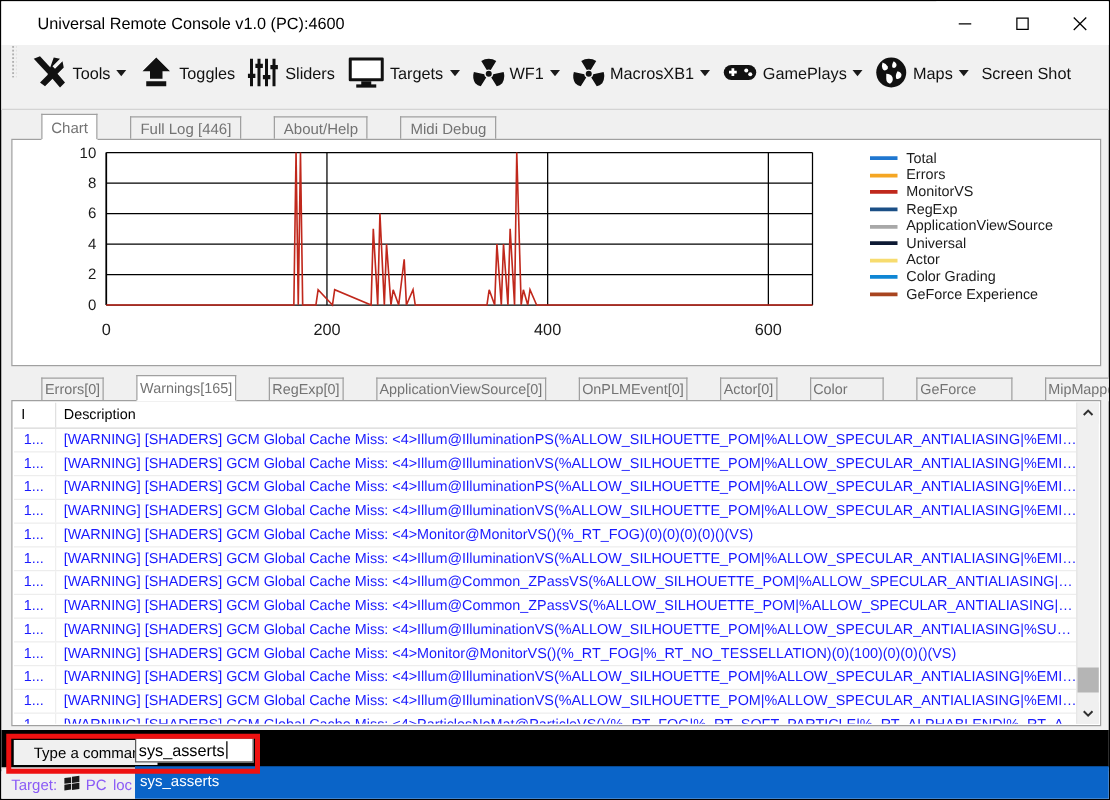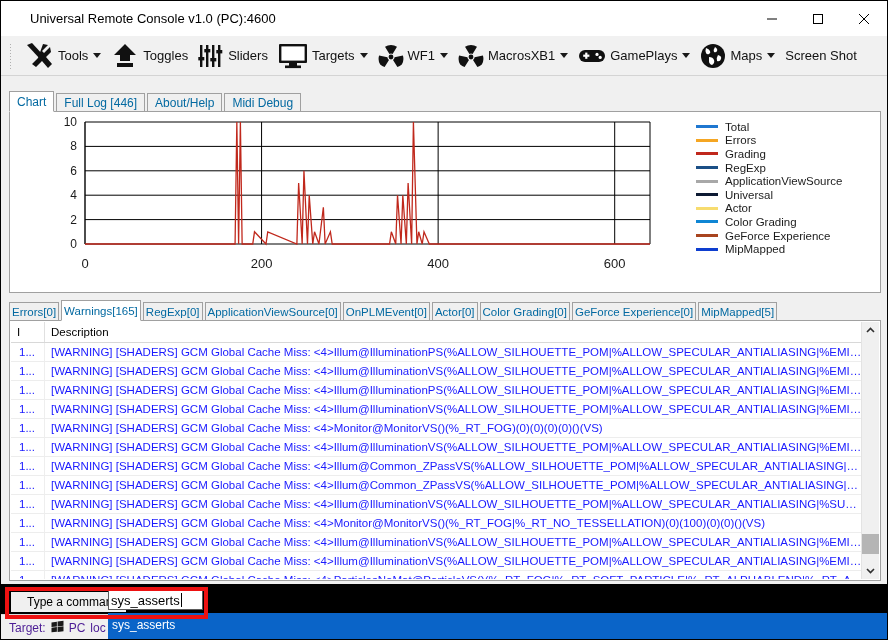--- a/index.html
+++ b/index.html
@@ -29,25 +29,25 @@
     font-size:13px;color:#000;white-space:nowrap;
   }
   .winbtns{position:absolute;right:0;top:0;height:35px;display:flex;}
   .winbtn{
     width:46px;height:35px;display:flex;align-items:center;justify-content:center;
     background:#ffffff;cursor:default;
   }
   .winbtn svg{display:block;}
   
   .toolbar{
-    position:absolute;left:0;top:35px;width:100%;height:40px;
+    position:absolute;left:0;top:35px;width:100%;height:52px;
     background:#f1f1f1;
     border-bottom:1px solid #d4d4d4;
     box-sizing:border-box;
-    display:flex;align-items:center;
+    display:flex;align-items:flex-start;
     padding-left:8px;
     overflow:hidden;
   }
   .grip{
     width:4px;height:26px;margin-right:6px;
     background-image:
       radial-gradient(circle, #b0b0b0 1px, transparent 1px);
     background-size:3px 3px;
     flex:0 0 auto;
   }
@@ -64,21 +64,21 @@
   }
   
   .tabstrip{
     position:absolute;left:8px;top:90px;width:872px;height:21px;
     display:flex;align-items:flex-end;
   }
   .tab{
     height:19px;line-height:19px;padding:0 7px;
     background:#f0f0f0;border:1px solid #a0a0a0;border-bottom:none;
     font-size:12px;margin-right:2px;cursor:default;
-    box-sizing:border-box;color:#0369a1;
+    box-sizing:border-box;color:#737373;margin-left:24px;
   }
   .tab.active{
     background:#ffffff;height:21px;line-height:20px;
     border-bottom:1px solid #ffffff;position:relative;z-index:3;
   }
   
   .chartpanel{
     position:absolute;left:8px;top:110px;width:872px;height:182px;
     background:#ffffff;border:1px solid #a0a0a0;box-sizing:border-box;
   }
@@ -167,21 +167,21 @@
   .suggest .sitem{
     position:absolute;left:4px;top:5px;font-size:12px;color:#ffffff;
   }
   
   .statusbar{
     position:absolute;left:0;top:613px;width:888px;height:27px;
     background:#f0f0f0;border-top:1px solid #dcdcdc;box-sizing:border-box;
   }
   .statusitem{
     position:absolute;left:8px;top:619px;
-    font-size:12px;color:#4c1d95;display:flex;align-items:center;gap:5px;
+    font-size:12px;color:#8b5cf6;display:flex;align-items:center;gap:5px;
     white-space:nowrap;
   }
   
   .annot{
     position:absolute;left:4px;top:586px;width:203px;height:32px;
     border:4px solid #ee1111;box-sizing:border-box;
     pointer-events:none;z-index:50;
   }
 </style>
 </head>
@@ -370,21 +370,21 @@
         <div class="legrow">
           <span class="legline" style="background:#1f77d0"></span>
           <span class="legtext">Total</span>
         </div>
         <div class="legrow">
           <span class="legline" style="background:#f5a623"></span>
           <span class="legtext">Errors</span>
         </div>
         <div class="legrow">
           <span class="legline" style="background:#c0281c"></span>
-          <span class="legtext">Grading</span>
+          <span class="legtext">MonitorVS</span>
         </div>
         <div class="legrow">
           <span class="legline" style="background:#1b4f86"></span>
           <span class="legtext">RegExp</span>
         </div>
         <div class="legrow">
           <span class="legline" style="background:#a8a8a8"></span>
           <span class="legtext">ApplicationViewSource</span>
         </div>
         <div class="legrow">
@@ -395,24 +395,20 @@
           <span class="legline" style="background:#f7dc6f"></span>
           <span class="legtext">Actor</span>
         </div>
         <div class="legrow">
           <span class="legline" style="background:#0f86d4"></span>
           <span class="legtext">Color Grading</span>
         </div>
         <div class="legrow">
           <span class="legline" style="background:#a8441f"></span>
           <span class="legtext">GeForce Experience</span>
-        </div>
-        <div class="legrow">
-          <span class="legline" style="background:#0e3ecf"></span>
-          <span class="legtext">MipMapped</span>
         </div>
       </div>
   </div>
 
   <div class="tabstrip2" id="grid-tabs">
       <div class="tab"><span>Errors[0]</span></div>
       <div class="tab active"><span>Warnings[165]</span></div>
       <div class="tab"><span>RegExp[0]</span></div>
       <div class="tab"><span>ApplicationViewSource[0]</span></div>
       <div class="tab"><span>OnPLMEvent[0]</span></div>

